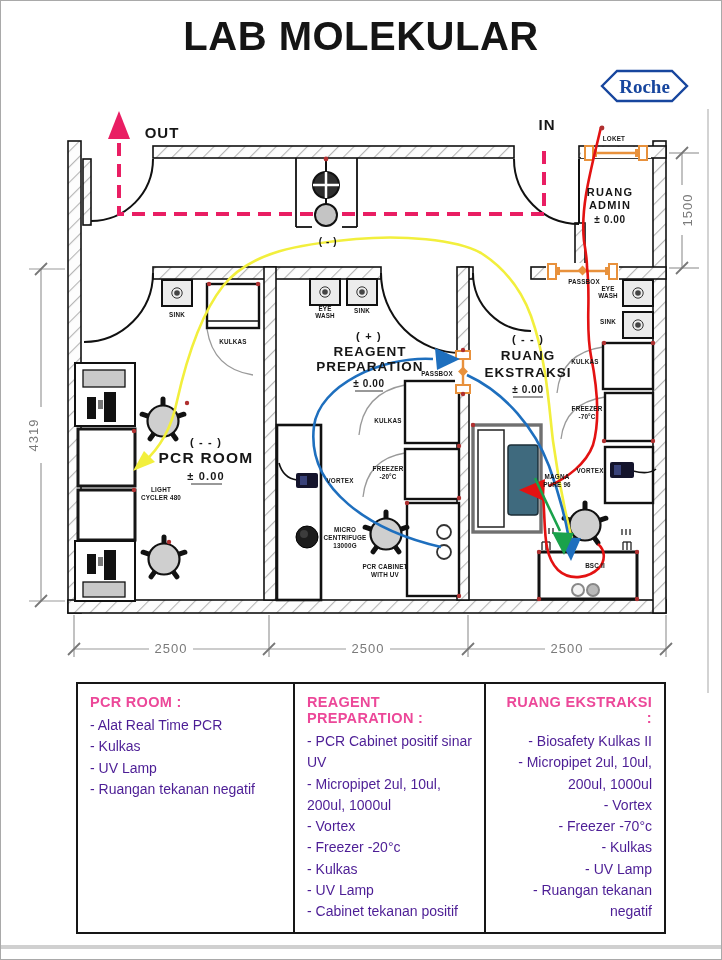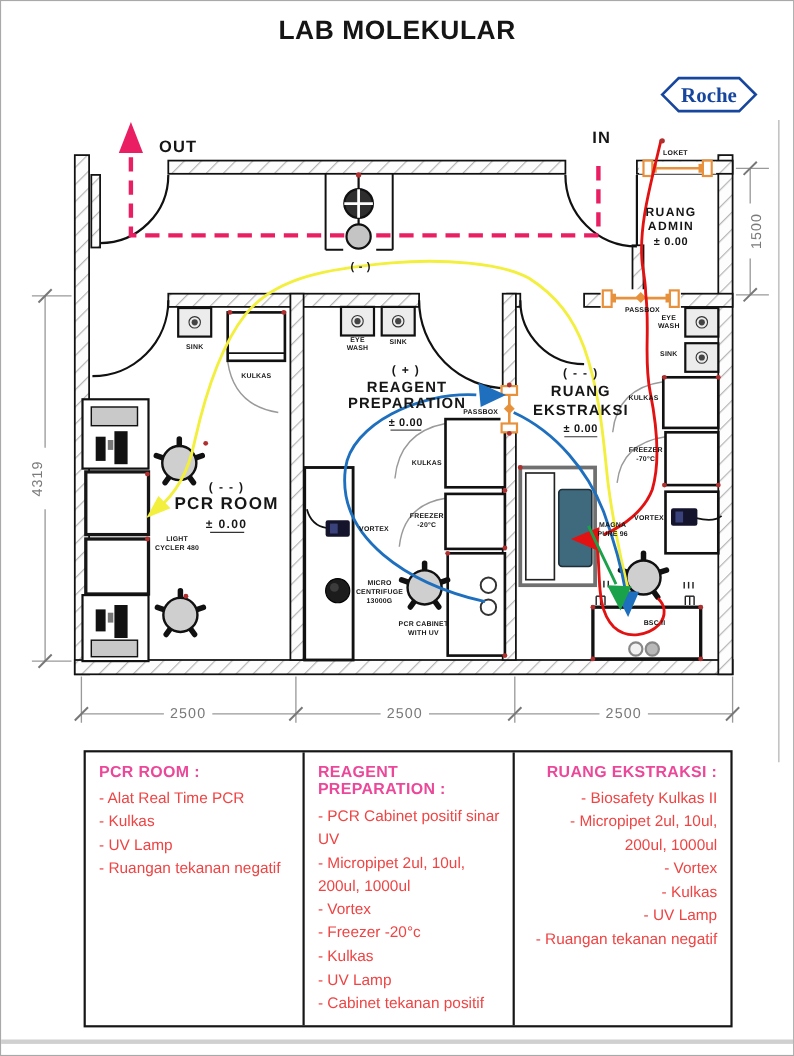--- a/index.html
+++ b/index.html
@@ -1,19 +1,19 @@
 <!DOCTYPE html>
 <html><head>
 <meta charset="utf-8">
 <style>
   html,body{margin:0;padding:0;background:#e8e8e8;}
   .page{position:relative;width:722px;height:960px;background:#ffffff;border:1px solid #a9a9a9;
         box-sizing:border-box;overflow:hidden;font-family:"Liberation Sans",sans-serif;}
   .main-title{position:absolute;top:13px;left:0;width:100%;text-align:center;
-        font-size:24px;font-weight:bold;letter-spacing:.5px;color:#151515;}
+        font-size:40px;font-weight:bold;letter-spacing:.5px;color:#151515;}
   .roche{position:absolute;left:598px;top:68px;}
   .plan-svg{position:absolute;left:0;top:0;}
   
   text{fill:#161616;font-family:"Liberation Sans",sans-serif;}
   .t6{font-size:6.3px;font-weight:bold;letter-spacing:.2px;}
   .t10{font-size:10px;font-weight:bold;letter-spacing:.6px;}
   .t11{font-size:11px;font-weight:bold;letter-spacing:1.2px;}
   .t13{font-size:13.5px;font-weight:bold;letter-spacing:1px;}
   .t15{font-size:15.5px;font-weight:bold;letter-spacing:1.2px;}
   .tout{font-size:15px;font-weight:600;letter-spacing:1px;}
@@ -21,24 +21,24 @@
   .wall{fill:url(#hatch);stroke:#111;stroke-width:1.6;}
   .door{fill:none;stroke:#111;stroke-width:2;}
   .swing{fill:none;stroke:#9a9a9a;stroke-width:1.3;}
   .dim{stroke:#999;stroke-width:1.2;}
   .tick{stroke:#777;stroke-width:1.8;}
   
   .legend{position:absolute;left:75px;top:681px;width:590px;height:252px;display:flex;
         border:2px solid #161616;background:#fff;box-sizing:border-box;}
   .lbox{padding:10px 12px;box-sizing:border-box;}
   .lbox.b1{width:197px;}
-  .lbox.b2{width:191px;border-left:2px solid #161616;}
+  .lbox.b2{width:191px;border-left:2px solid #161616;margin-left:18px;}
   .lbox.b3{flex:1;border-left:2px solid #161616;text-align:right;}
   .ltitle{font-weight:bold;font-size:14.5px;margin-bottom:5px;letter-spacing:.3px;color:#ec4899;}
-  .litem{font-size:14px;line-height:1.52;color:#ef4444;}
+  .litem{font-size:14px;line-height:1.52;color:#4c1d95;}
   .sheet-bottom{position:absolute;left:0;top:944px;width:722px;height:4px;background:#d0d0d0;}
 </style>
 </head>
 <body>
 
 <div class="page">
 
   <div class="main-title">LAB MOLEKULAR</div>
 
   <svg class="roche" width="92" height="36" viewBox="0 0 92 36">
@@ -377,20 +377,21 @@
       <div class="litem">- Freezer -20°c</div>
       <div class="litem">- Kulkas</div>
       <div class="litem">- UV Lamp</div>
       <div class="litem">- Cabinet tekanan positif</div>
     </div>
     <div class="lbox b3">
       <div class="ltitle">RUANG EKSTRAKSI :</div>
       <div class="litem">- Biosafety Kulkas II</div>
       <div class="litem">- Micropipet 2ul, 10ul, 200ul, 1000ul</div>
       <div class="litem">- Vortex</div>
+      <div class="litem">- Freezer -70°c</div>
       <div class="litem">- Kulkas</div>
       <div class="litem">- UV Lamp</div>
       <div class="litem">- Ruangan tekanan negatif</div>
     </div>
   </div>
 
   <div class="sheet-bottom"></div>
 </div>
 
 </body></html>

